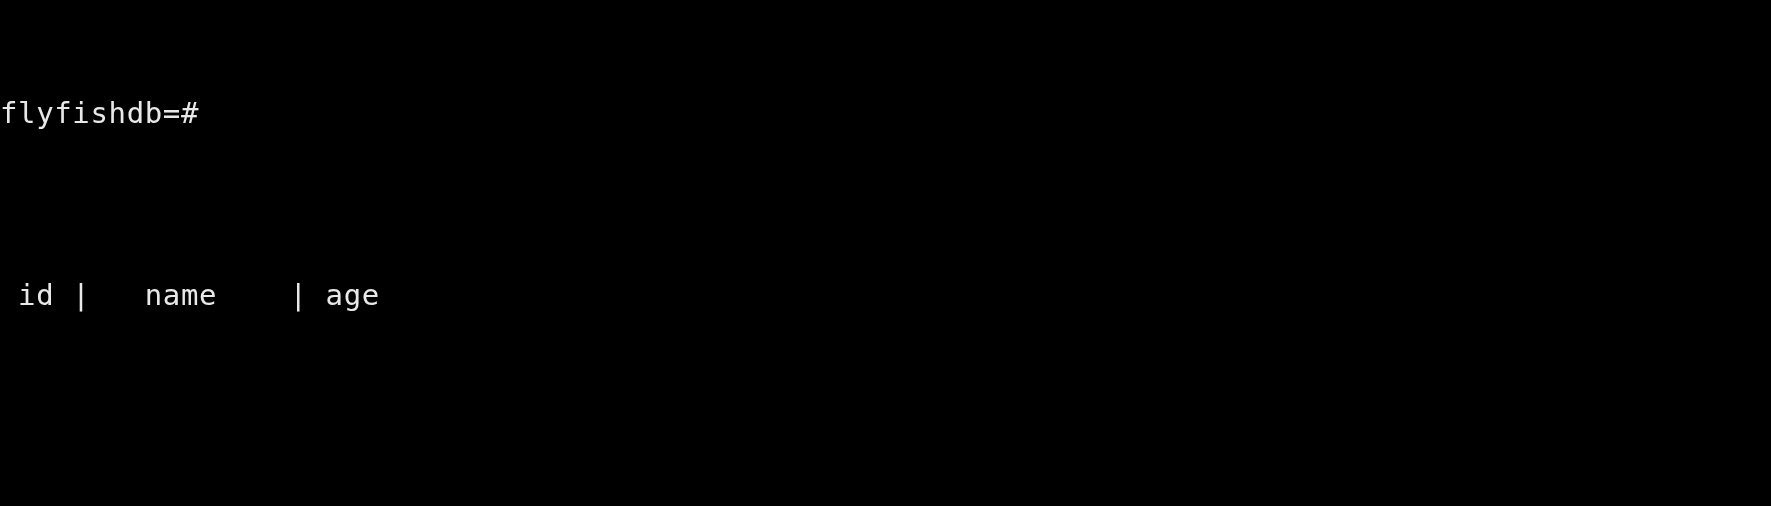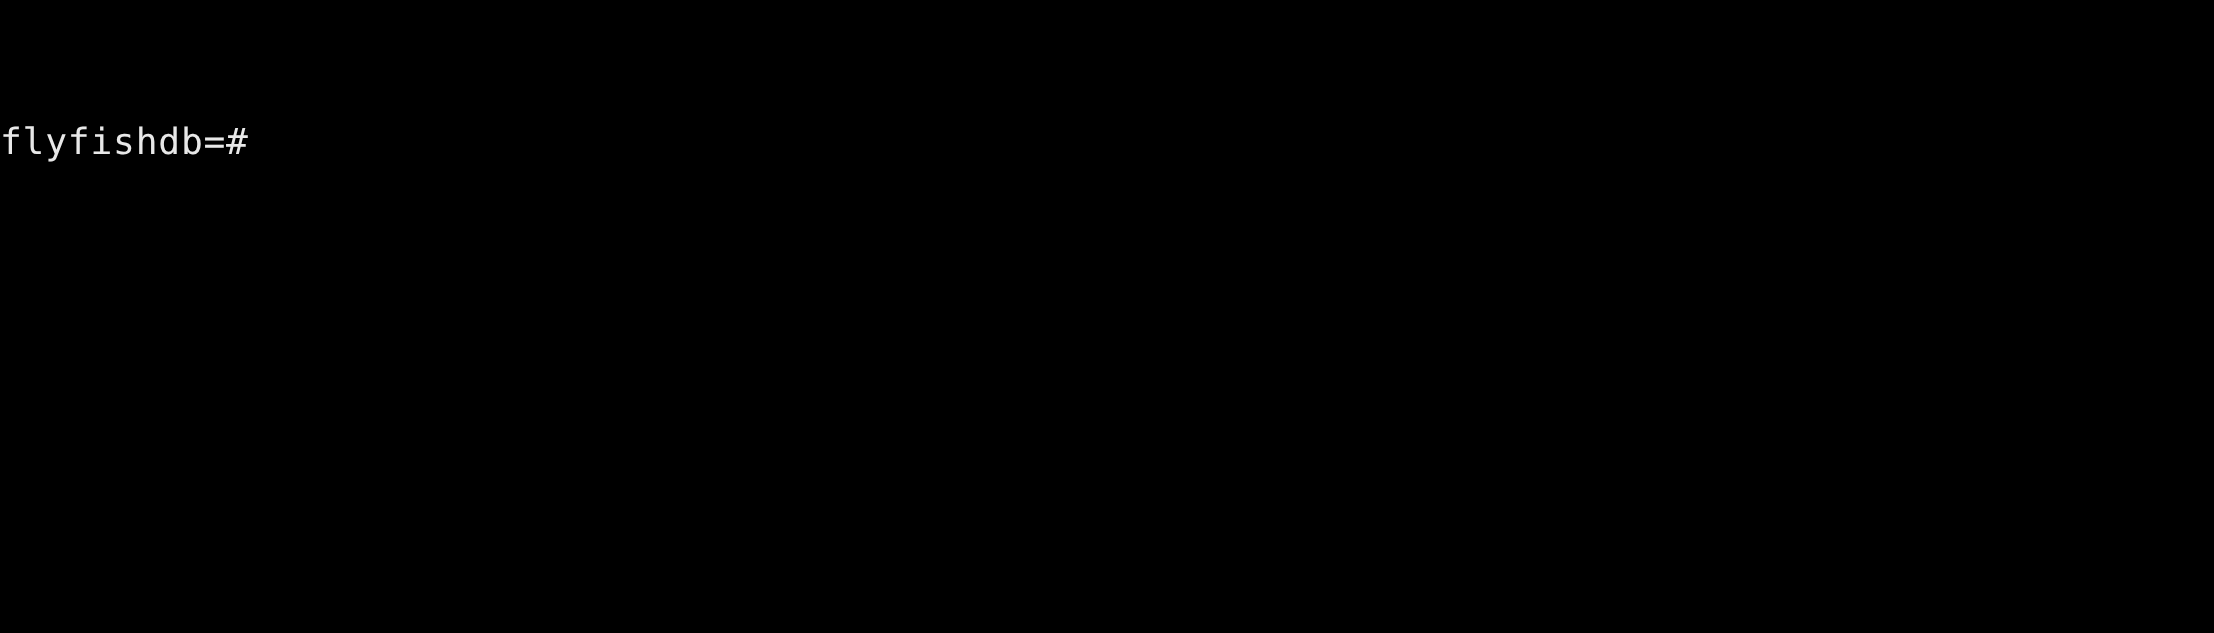--- a/index.html
+++ b/index.html
@@ -35,20 +35,21 @@
 </style>
 </head>
 <body>
 
 <div id="terminal">
   <div id="buffer">
 
     <span class="line">flyfishdb=# </span>
 
 
+    <span class="line"> id |   name    | age </span>
 
     
 
     
 
     
 
     
 
     

